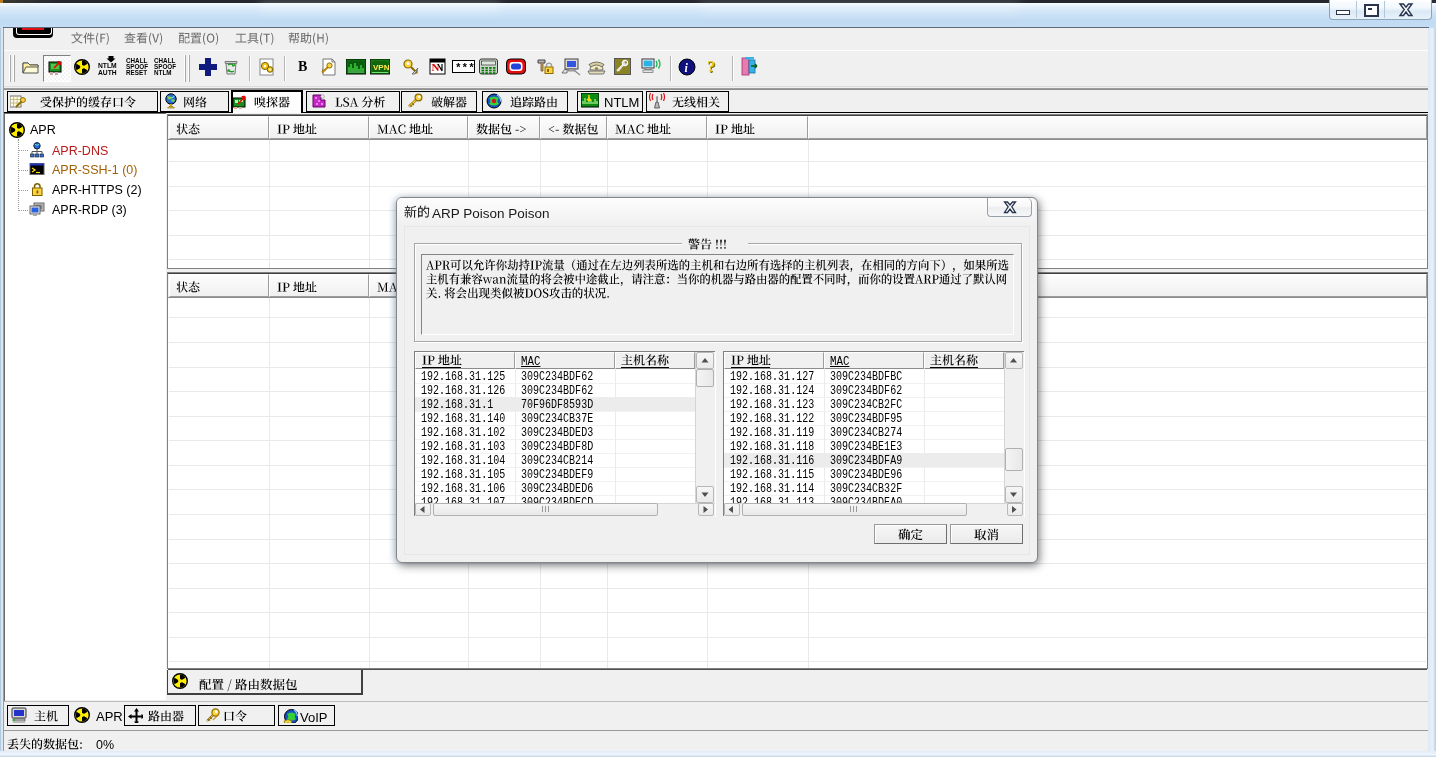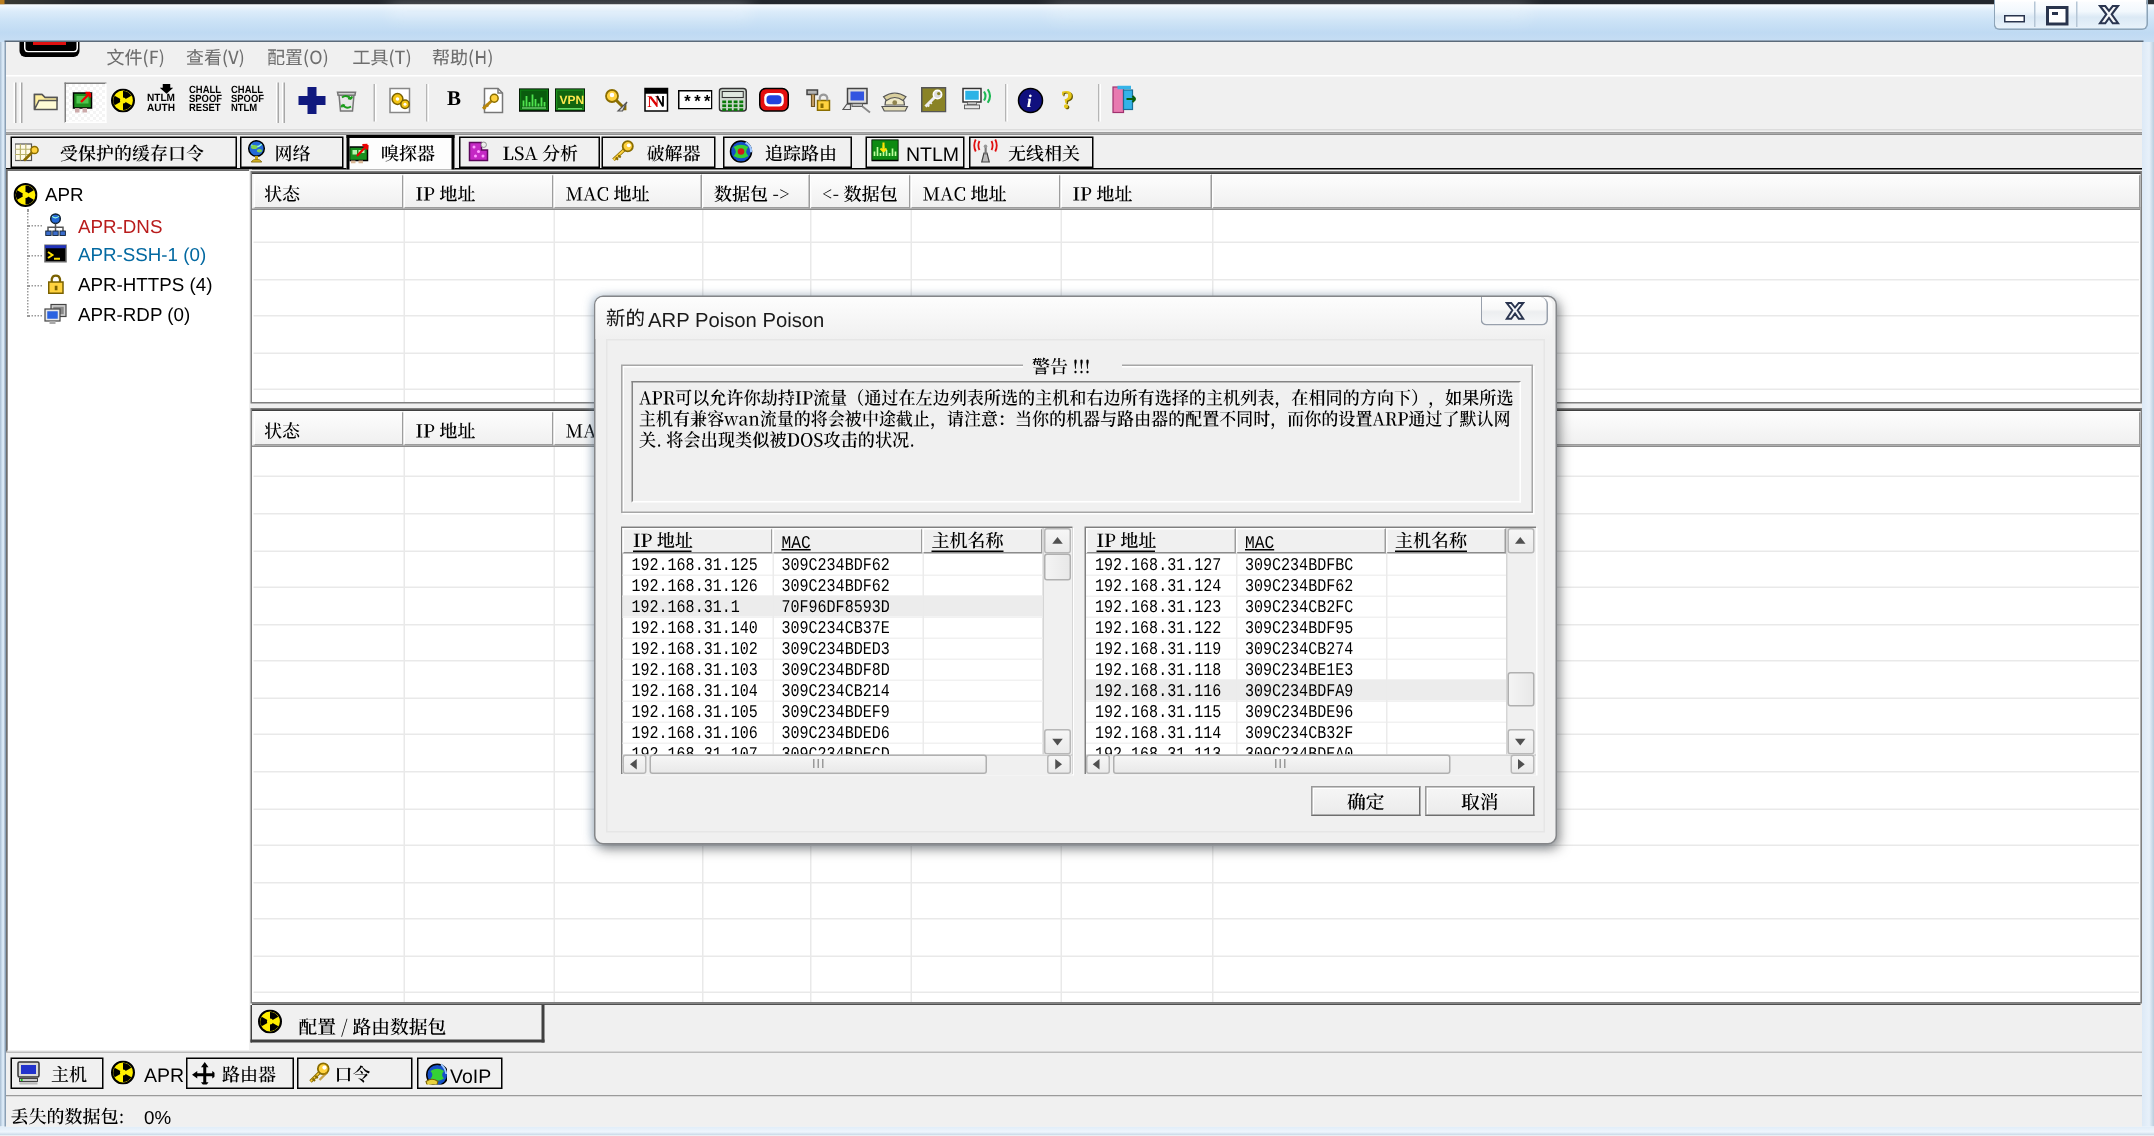--- a/index.html
+++ b/index.html
@@ -390,36 +390,36 @@
     <div style="position:absolute;left:52px;top:143.5px;white-space:pre;font:12.5px 'Liberation Sans';color:#b91c1c">APR-DNS</div>
     <svg style="position:absolute;left:29px;top:142px" width="16" height="16" viewBox="0 0 16 16">
       <circle cx="8" cy="3.8" r="3.2" fill="#2469d6" stroke="#123"></circle>
       <path d="M5.8 2.2 Q8 4.4 10.4 2" stroke="#9fd" stroke-width=".7" fill="none"></path>
       <path d="M8 7 L8 9 M3 12 L3 9.5 L13 9.5 L13 12 M8 9.5 L8 12" stroke="#555" fill="none"></path>
       <rect x="1.5" y="12" width="3.6" height="3" fill="#3a6ccc" stroke="#123" stroke-width=".6"></rect>
       <rect x="6.2" y="12" width="3.6" height="3" fill="#3a6ccc" stroke="#123" stroke-width=".6"></rect>
       <rect x="11" y="12" width="3.6" height="3" fill="#3a6ccc" stroke="#123" stroke-width=".6"></rect>
     </svg>
     <div style="position:absolute;left:18px;top:170px;width:10px;height:1px;border-top:1px dotted #9a9a9a"></div>
-    <div style="position:absolute;left:52px;top:163.4px;white-space:pre;font:12.5px 'Liberation Sans';color:#0369a1">APR-SSH-1 (0)</div>
+    <div style="position:absolute;left:52px;top:163.4px;white-space:pre;font:12.5px 'Liberation Sans';color:#a16207">APR-SSH-1 (0)</div>
     <svg style="position:absolute;left:29px;top:161px" width="16" height="16" viewBox="0 0 16 16">
       <rect x="1" y="2.5" width="14" height="11" fill="#000" stroke="#666"></rect>
       <rect x="1" y="2.5" width="14" height="2" fill="#2233bb"></rect>
       <path d="M3 7 L6 9 L3 11" stroke="#ffe100" stroke-width="1.3" fill="none"></path>
       <path d="M7 11.5 L11 11.5" stroke="#ffe100" stroke-width="1.2"></path>
     </svg>
     <div style="position:absolute;left:18px;top:190px;width:10px;height:1px;border-top:1px dotted #9a9a9a"></div>
-    <div style="position:absolute;left:52px;top:183.3px;white-space:pre;font:12.5px 'Liberation Sans';color:#000">APR-HTTPS (4)</div>
+    <div style="position:absolute;left:52px;top:183.3px;white-space:pre;font:12.5px 'Liberation Sans';color:#000">APR-HTTPS (2)</div>
     <svg style="position:absolute;left:29px;top:181px" width="16" height="16" viewBox="0 0 16 16">
       <rect x="3.5" y="7" width="9.5" height="7.5" fill="#ffd23e" stroke="#7a6100"></rect>
       <path d="M5.5 7 L5.5 5 A2.8 2.8 0 0 1 11 5 L11 7" fill="none" stroke="#7a6100" stroke-width="1.5"></path>
       <rect x="7.5" y="9.5" width="1.8" height="3" fill="#7a6100"></rect>
     </svg>
     <div style="position:absolute;left:18px;top:210px;width:10px;height:1px;border-top:1px dotted #9a9a9a"></div>
-    <div style="position:absolute;left:52px;top:203.2px;white-space:pre;font:12.5px 'Liberation Sans';color:#000">APR-RDP (0)</div>
+    <div style="position:absolute;left:52px;top:203.2px;white-space:pre;font:12.5px 'Liberation Sans';color:#000">APR-RDP (3)</div>
     <svg style="position:absolute;left:29px;top:201px" width="16" height="16" viewBox="0 0 16 16">
       <rect x="5" y="2" width="10" height="8" fill="#cfcfcf" stroke="#444" stroke-width=".8"></rect>
       <rect x="6.5" y="3.5" width="7" height="5" fill="#888"></rect>
       <rect x="1" y="5" width="10" height="8" fill="#e8e8e8" stroke="#444" stroke-width=".8"></rect>
       <rect x="2.5" y="6.5" width="7" height="5" fill="#2b62e0"></rect>
       <path d="M4 13 L8 13 L8 15 L4 15" fill="#aaa"></path>
     </svg>
     <div style="position:absolute;left:167px;top:114px;width:1261px;height:155px;background:#808080"></div>
     <div style="position:absolute;left:168px;top:115px;width:1259px;height:153px;background:#404040"></div>
     <div style="position:absolute;left:168px;top:116px;width:1259px;height:152px;background:#fff"></div>

